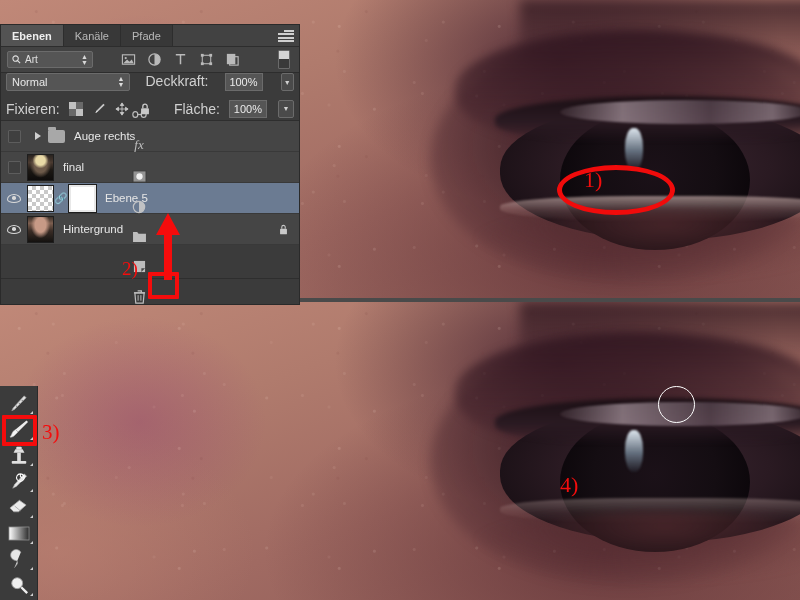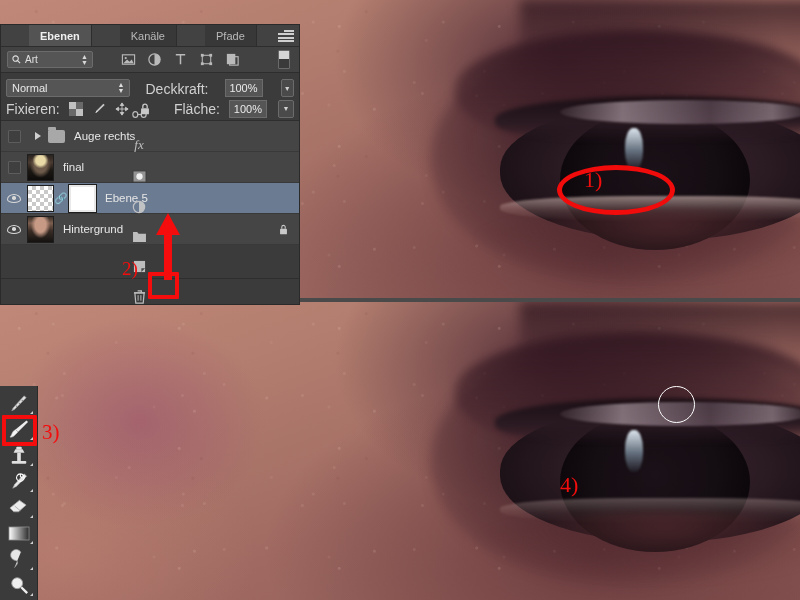--- a/index.html
+++ b/index.html
@@ -141,21 +141,20 @@
     font-size:11px;
   }
   .panel-tabs {
     height:22px; background:#424242; display:flex; align-items:stretch;
     position:relative; border-bottom:1px solid #2d2d2d;
   }
   .panel-tab {
     padding:0 11px; display:flex; align-items:center;
     font-size:11px; color:#b9b9b9; background:#383838;
     border-right:1px solid #2d2d2d;
-    margin-left:28px;
   }
   .panel-tab.active { background:#535353; color:#efefef; font-weight:bold; }
   .panel-menu {
     position:absolute; right:5px; top:5px; width:16px; height:12px;
     display:flex; flex-direction:column; justify-content:space-between;
     cursor:pointer;
   }
   .panel-menu i { display:block; height:1.6px; background:#cfcfcf; }
   .panel-menu i:nth-child(1){ width:10px; margin-left:6px;}
   .panel-menu i:nth-child(2){ width:16px;}
@@ -176,21 +175,21 @@
   }
   .filter-icons { display:flex; gap:11px; margin-left:22px; align-items:center; }
   .ficon { width:15px; height:15px; opacity:.85; }
   .filter-toggle {
     width:12px; height:19px; margin-left:auto; margin-right:3px;
     background:linear-gradient(180deg,#d6d6d6 0 48%, #3a3a3a 48% 100%);
     border:1px solid #6a6a6a; border-radius:1px;
   }
 
   .blend-row {
-    height:24px; display:flex; align-items:flex-end; gap:16px;
+    height:24px; display:flex; align-items:flex-start; gap:16px;
     padding:0 5px; background:#3b3b3b;
   }
   .blend-select {
     width:148px; height:18px; background:#555; border:1px solid #6b6b6b;
     border-radius:2px; color:#e8e8e8; font-size:11px;
     display:flex; align-items:center; padding:0 5px; position:relative;
   }
   .blend-select .arrows { position:absolute; right:4px; top:2px; font-size:7px; line-height:6px; color:#ddd;}
   .lbl { color:#d0d0d0; font-size:14px; }
   .numbox {

